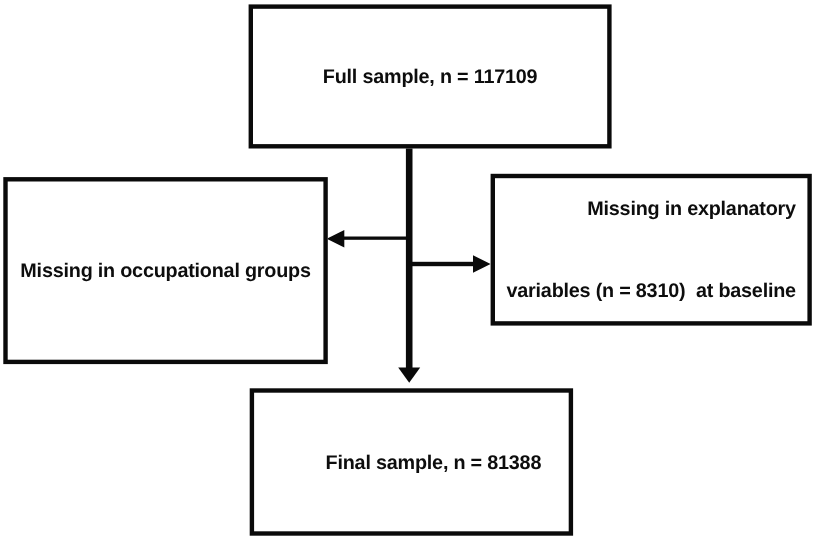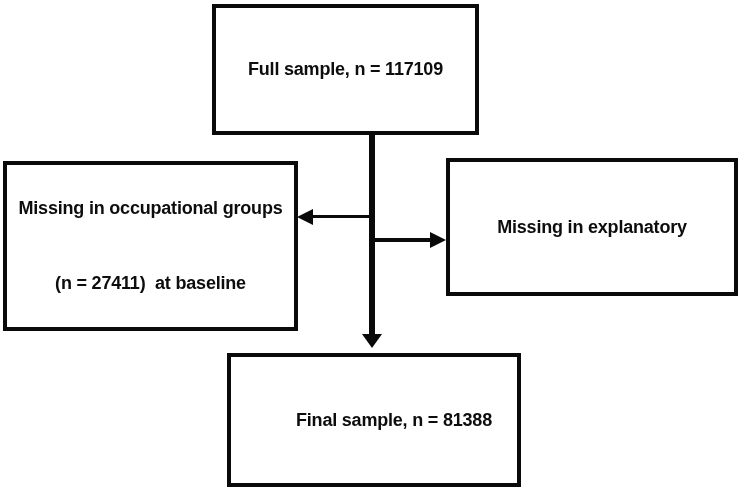--- a/index.html
+++ b/index.html
@@ -64,21 +64,21 @@
     border-right: 16px solid #0a0a0a;
   }
   .arrow-right {
     left: 430px; top: 232px;
     border-top: 8px solid transparent;
     border-bottom: 8px solid transparent;
     border-left: 16px solid #0a0a0a;
   }
 
   
-  .box-full-sample          { left: 212px; top: 4px;   width: 267px; height: 131px; }
+  .box-full-sample          { left: 226px; top: 4px;   width: 330px; height: 131px; }
   .box-missing-occupational { left: 3px;   top: 161px; width: 295px; height: 170px; }
   .box-missing-explanatory  { left: 446px; top: 158px; width: 292px; height: 138px; text-align: right; }
   .box-final-sample         { left: 227px; top: 353px; width: 294px; height: 134px; padding-left: 40px; }
 </style>
 </head>
 <body>
 
 <div class="canvas">
 
   <div class="line v-line"></div>
@@ -88,27 +88,27 @@
   <div class="arrowhead arrow-left"></div>
   <div class="arrowhead arrow-right"></div>
 
   <div class="box box-full-sample">
     <span class="box-text">Full sample, n = 117109</span>
   </div>
 
   <div class="box box-missing-occupational">
     <span class="box-text">
       <span class="box-line">Missing in occupational groups</span>
-      <span class="box-line">(n = 27411)  at baseline</span>
     </span>
   </div>
 
   <div class="box box-missing-explanatory">
     <span class="box-text">
       <span class="box-line">Missing in explanatory</span>
+      <span class="box-line">variables (n = 8310)  at baseline</span>
     </span>
   </div>
 
   <div class="box box-final-sample">
     <span class="box-text">Final sample, n = 81388</span>
   </div>
 
 </div>
 
 </body></html>

